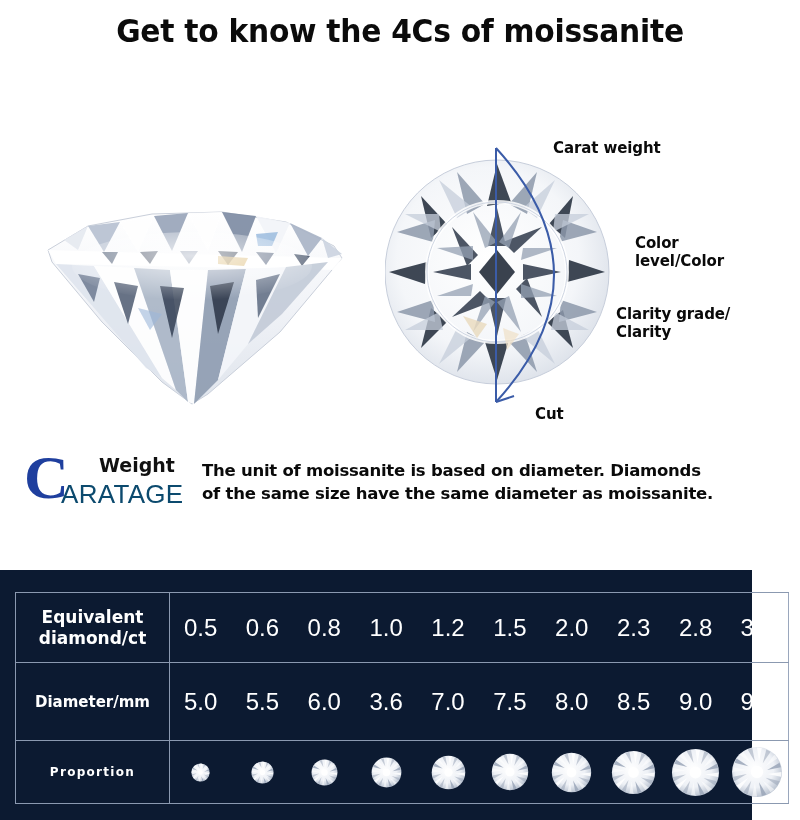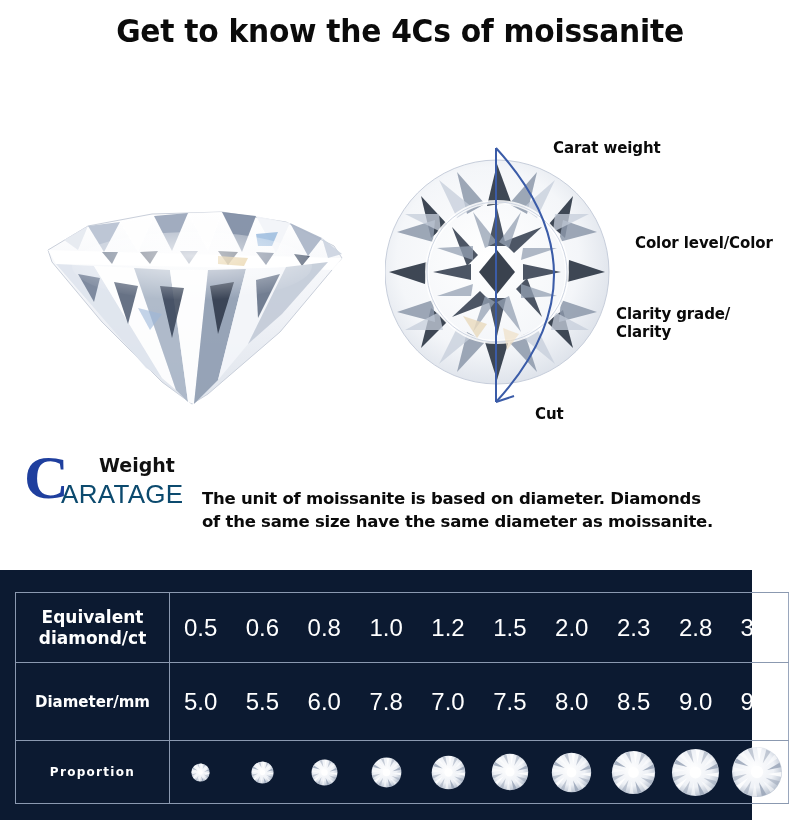--- a/index.html
+++ b/index.html
@@ -31,21 +31,20 @@
     transform: scaleX(0.93);
   }
 
   
   #hero {
     position: absolute;
     left: 0;
     top: 110px;
     width: 748px;
     height: 320px;
-    padding-left: 39px;
   }
 
   
   #diamond-side {
     position: absolute;
     left: 42px;
     top: 72px;
     width: 306px;
     height: 232px;
   }
@@ -130,21 +129,20 @@
     position: absolute;
     left: 202px;
     top: 459px;
     width: 520px;
     font-size: 16.5px;
     font-weight: bold;
     line-height: 1.42;
     color: #0a0a0a;
     font-family: "DejaVu Sans", "Liberation Sans", sans-serif;
     letter-spacing: -0.25px;
-    margin-top: 28px;
   }
 
   
   #spec-panel {
     position: absolute;
     left: 0;
     top: 570px;
     width: 752px;
     height: 250px;
     background: #0c1a31;
@@ -388,21 +386,21 @@
         <td class="valcell">2.0</td>
         <td class="valcell">2.3</td>
         <td class="valcell">2.8</td>
         <td class="valcell">3.1</td>
       </tr>
       <tr id="row-diameter">
         <td class="rowlabel">Diameter/mm</td>
         <td class="valcell">5.0</td>
         <td class="valcell">5.5</td>
         <td class="valcell">6.0</td>
-        <td class="valcell">7.8</td>
+        <td class="valcell">3.6</td>
         <td class="valcell">7.0</td>
         <td class="valcell">7.5</td>
         <td class="valcell">8.0</td>
         <td class="valcell">8.5</td>
         <td class="valcell">9.0</td>
         <td class="valcell">9.5</td>
       </tr>
       <tr id="row-proportion">
         <td class="rowlabel">Proportion</td>
         <td class="gemcell">

